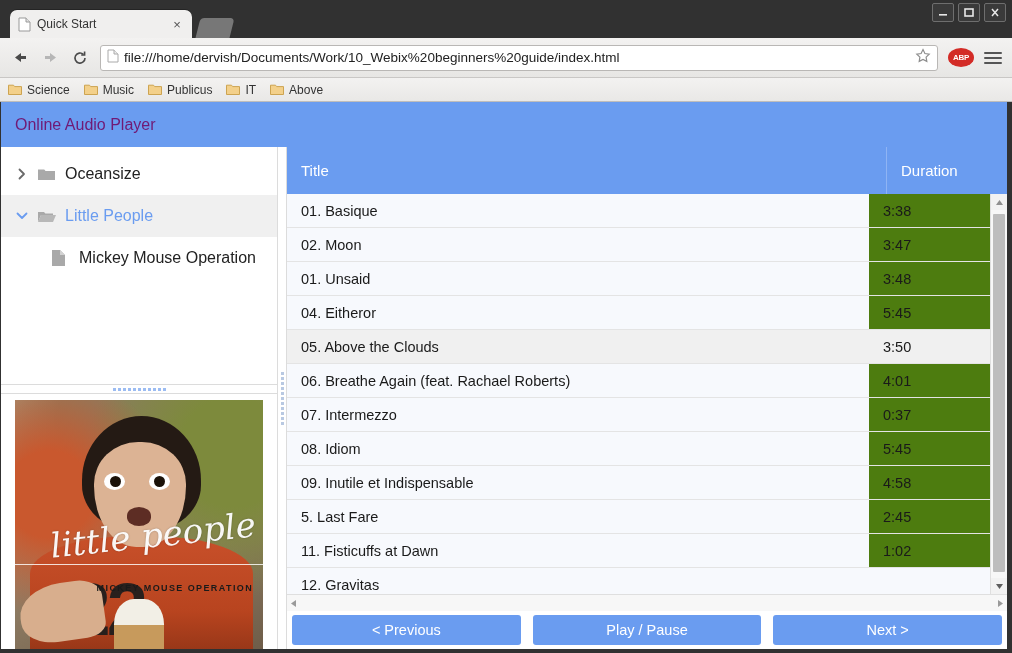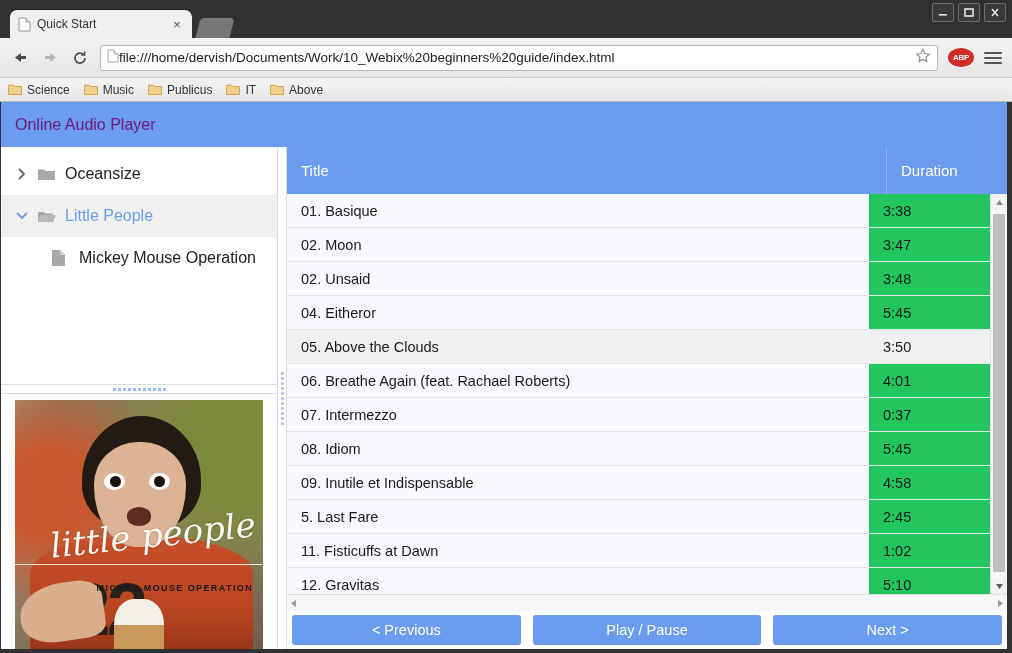--- a/index.html
+++ b/index.html
@@ -79,20 +79,21 @@
     flex: none;
   }
   .navbtn { width: 20px; height: 20px; display: flex; align-items: center; justify-content: center; }
   .urlbar {
     flex: 1; height: 26px;
     background: #fff;
     border: 1px solid #b9b7b5;
     border-radius: 3px;
     display: flex; align-items: center;
     padding: 0 6px;
+    gap: 5px;
   }
   .urlbar .doc-ico { flex: none; }
   .urlbar .url {
     flex: 1;
     font-size: 13.5px; color: #222;
     white-space: nowrap; overflow: hidden;
     font-family: "Liberation Sans", sans-serif;
   }
   .urlbar .star { flex: none; }
   .abp {
@@ -325,21 +326,21 @@
   }
   .row .c-title {
     flex: 1;
     background: #f7f9fd;
     display: flex; align-items: center;
     padding: 0 14px;
     font-size: 14.5px; color: #1a1a1a;
   }
   .row .c-dur {
     width: 121px; flex: none;
-    background: #22c55e;
+    background: #4d7c0f;
     display: flex; align-items: center;
     padding: 0 14px;
     font-size: 14.5px; color: #1a1a1a;
   }
   .row.selected .c-title, .row.selected .c-dur { background: #f0f0f0; }
 
   .vscroll {
     width: 17px; flex: none;
     background: #f7f7f7;
     border-left: 1px solid #dfdfdf;
@@ -583,21 +584,21 @@
             <div class="grid-body">
               <div class="row">
                 <div class="c-title">01. Basique</div>
                 <div class="c-dur">3:38</div>
               </div>
               <div class="row">
                 <div class="c-title">02. Moon</div>
                 <div class="c-dur">3:47</div>
               </div>
               <div class="row">
-                <div class="c-title">02. Unsaid</div>
+                <div class="c-title">01. Unsaid</div>
                 <div class="c-dur">3:48</div>
               </div>
               <div class="row">
                 <div class="c-title">04. Eitheror</div>
                 <div class="c-dur">5:45</div>
               </div>
               <div class="row selected">
                 <div class="c-title">05. Above the Clouds</div>
                 <div class="c-dur">3:50</div>
               </div>
@@ -620,21 +621,20 @@
               <div class="row">
                 <div class="c-title">5. Last Fare</div>
                 <div class="c-dur">2:45</div>
               </div>
               <div class="row">
                 <div class="c-title">11. Fisticuffs at Dawn</div>
                 <div class="c-dur">1:02</div>
               </div>
               <div class="row">
                 <div class="c-title">12. Gravitas</div>
-                <div class="c-dur">5:10</div>
               </div>
             </div>
 
             <div class="vscroll">
               <div class="arrow">
                 <svg width="9" height="7" viewBox="0 0 9 7">
                     <path d="M4.5 1L8 6H1z" fill="#8f8f8f"></path>
                   </svg>
               </div>
               <div class="track">

